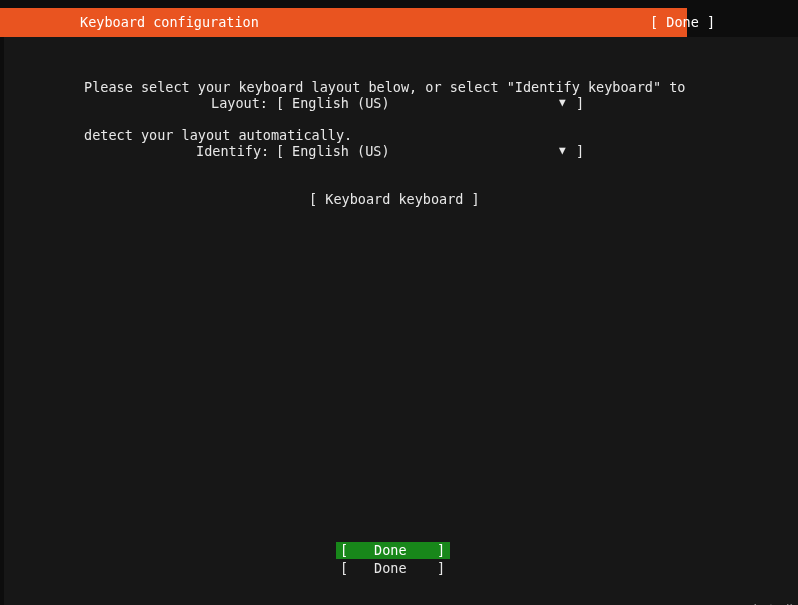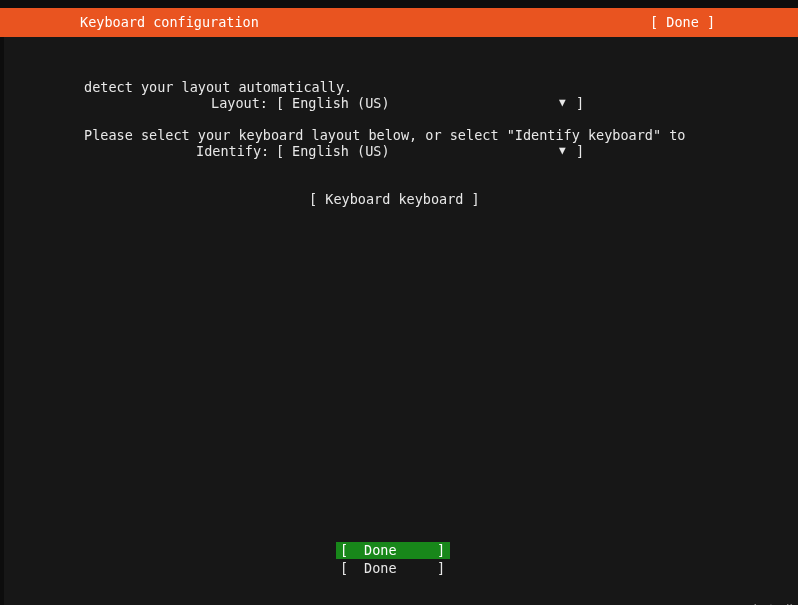--- a/index.html
+++ b/index.html
@@ -55,21 +55,21 @@
     width: 4px;
     height: 568px;
     background: #0d0d0d;
   }
 
   
   .header-bar {
     position: absolute;
     left: 0;
     top: 8px;
-    width: 798px;
+    width: 687px;
     height: 29px;
     background: #e95420;
     color: #ffffff;
   }
   .header-title {
     position: absolute;
     left: 80px;
     top: 6px;
     letter-spacing: 0px;
     white-space: pre;
@@ -143,21 +143,21 @@
   }
   .btn {
     position: absolute;
     left: 332px;
     width: 114px;
     height: 17px;
     white-space: pre;
     cursor: pointer;
   }
   .btn .b-open  { position: absolute; left: 4px;  top: 0; }
-  .btn .b-label { position: absolute; left: 28px; top: 0; }
+  .btn .b-label { position: absolute; left: 38px; top: 0; }
   .btn .b-close { position: absolute; left: 101px; top: 0; }
 
   .btn.done {
     top: 0;
     background: #18871a;
     color: #ffffff;
   }
   .btn.back {
     top: 18px;
     background: transparent;
@@ -185,22 +185,22 @@
   <div class="left-gutter"></div>
 
   <div class="header-bar">
     <div class="header-title">Keyboard configuration</div>
     <div class="header-help">[ Done ]</div>
   </div>
 
   <div class="console-body">
 
     <div class="intro">
+      <span class="intro-line">Please select your keyboard layout below, or select "Identify keyboard" to</span>
       <span class="intro-line">detect your layout automatically.</span>
-      <span class="intro-line">Please select your keyboard layout below, or select "Identify keyboard" to</span>
     </div>
 
     <div class="form-row layout">
       <span class="row-label">Layout:</span>
       <span class="combo">
         <span class="bracket-open">[</span>
         <span class="combo-value">English (US)</span>
         <span class="caret-icon">▼</span>
         <span class="bracket-close">]</span>
       </span>

